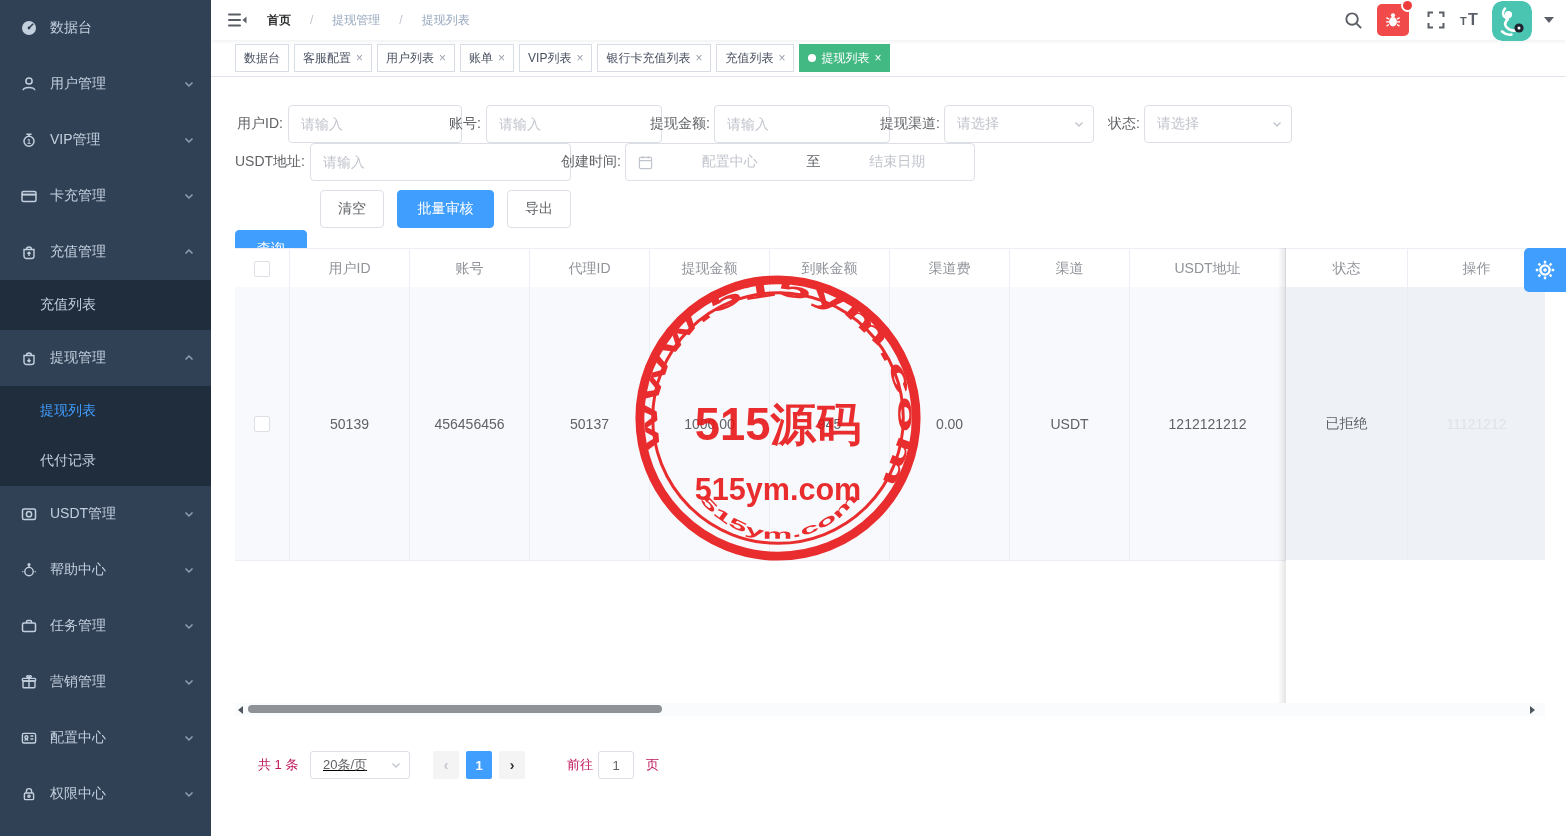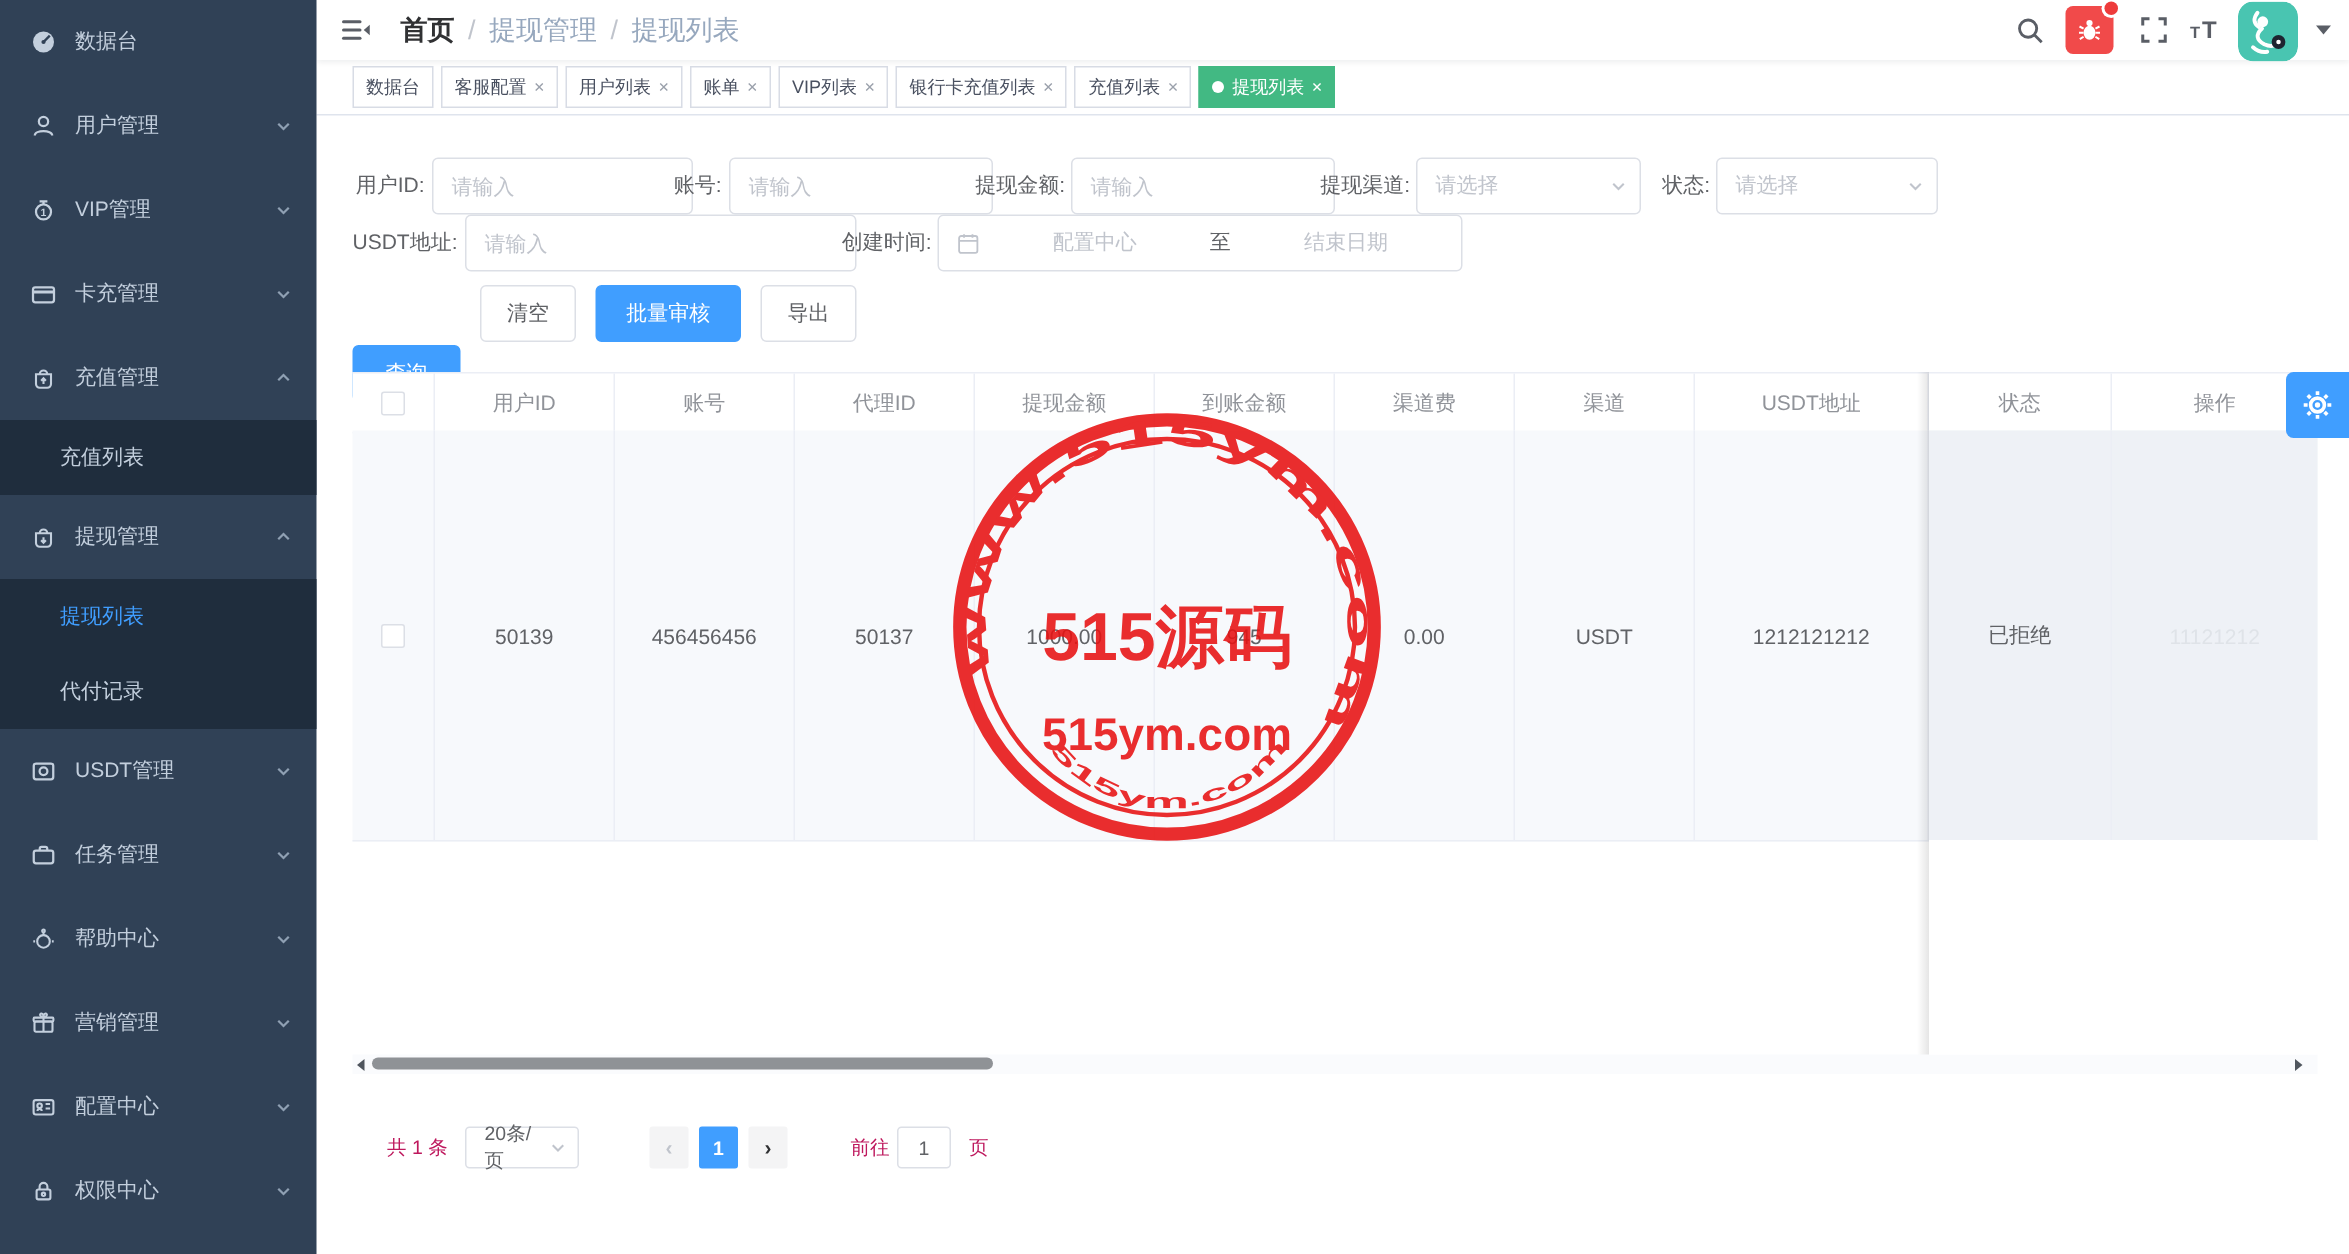--- a/index.html
+++ b/index.html
@@ -9,21 +9,21 @@
   #sidebar{position:absolute;left:0;top:0;width:211px;height:836px;background:#304156;z-index:20;}
   .mi{height:56px;display:flex;align-items:center;padding:0 16px 0 20px;color:#c3cfdd;font-size:14px;cursor:pointer;position:relative;}
   .mi .ic{width:18px;height:18px;margin-right:12px;flex:none;display:flex;align-items:center;}
   .mi .ml{flex:1;white-space:nowrap;}
   .chev{width:12px;height:12px;color:#8fa0b3;flex:none;}
   .chev.up{transform:rotate(180deg);}
   .sub{height:50px;display:flex;align-items:center;background:#1f2d3d;padding-left:40px;color:#c3cfdd;font-size:14px;cursor:pointer;}
   .sub.active{color:#409eff;}
   
   #navbar{position:absolute;left:211px;top:0;right:0;height:40px;background:#fff;box-shadow:0 1px 4px rgba(0,21,41,.08);z-index:15;}
-  .crumb{position:absolute;left:56px;top:0;height:40px;display:flex;align-items:center;font-size:18px;gap:9px;}
+  .crumb{position:absolute;left:56px;top:0;height:40px;display:flex;align-items:center;font-size:12px;gap:19px;}
   .crumb .home{color:#303133;font-weight:700;cursor:pointer;}
   .crumb .sep{color:#c0c4cc;}
   .crumb .lvl{color:#97a8be;}
   .navbtn{position:absolute;top:8px;width:24px;height:24px;display:flex;align-items:center;justify-content:center;cursor:pointer;}
   
   #tagsbar{position:absolute;left:211px;top:40px;right:0;height:36px;background:#fff;border-bottom:1px solid #dfe4ed;display:flex;align-items:center;padding-left:24px;gap:5px;z-index:14;}
   .tag{height:26px;border:1px solid #d8dce5;background:#fff;color:#495060;font-size:12px;display:flex;align-items:center;padding:0 8px;gap:5px;cursor:pointer;white-space:nowrap;}
   .tag .x{font-size:12px;color:#9aa0ab;line-height:1;cursor:pointer;}
   .tag.active{background:#42b983;border-color:#42b983;color:#fff;}
   .tag.active .x{color:#fff;}
@@ -160,40 +160,40 @@
           <circle cx="9" cy="9.2" r="2.6"></circle>
         </svg>
       </span>
     <span class="ml">USDT管理</span>
     <svg class="chev" viewBox="0 0 12 12">
         <path d="M2.5 4.5 L6 8 L9.5 4.5" fill="none" stroke="currentColor" stroke-width="1.5"></path>
       </svg>
   </div>
   <div class="mi">
     <span class="ic">
-        <svg viewBox="0 0 18 18" width="18" height="18" fill="none" stroke="#c3cfdd" stroke-width="1.5">
-          <rect x="2.5" y="6" width="13" height="8.5" rx="1.5"></rect>
-          <path d="M6.5 6 V4.8 a1.2 1.2 0 0 1 1.2 -1.2 h2.6 a1.2 1.2 0 0 1 1.2 1.2 V6"></path>
-        </svg>
-      </span>
-    <span class="ml">任务管理</span>
-    <svg class="chev" viewBox="0 0 12 12">
-        <path d="M2.5 4.5 L6 8 L9.5 4.5" fill="none" stroke="currentColor" stroke-width="1.5"></path>
-      </svg>
-  </div>
-  <div class="mi">
-    <span class="ic">
         <svg viewBox="0 0 18 18" width="18" height="18" fill="none" stroke="#c3cfdd" stroke-width="1.4">
           <circle cx="9" cy="10.6" r="4.2"></circle>
           <path d="M9 6.4 V4.6"></path>
           <circle cx="9" cy="3.6" r="0.9"></circle>
           <path d="M3.4 10.6 H2.2 M15.8 10.6 h-1.2"></path>
         </svg>
       </span>
     <span class="ml">帮助中心</span>
+    <svg class="chev" viewBox="0 0 12 12">
+        <path d="M2.5 4.5 L6 8 L9.5 4.5" fill="none" stroke="currentColor" stroke-width="1.5"></path>
+      </svg>
+  </div>
+  <div class="mi">
+    <span class="ic">
+        <svg viewBox="0 0 18 18" width="18" height="18" fill="none" stroke="#c3cfdd" stroke-width="1.5">
+          <rect x="2.5" y="6" width="13" height="8.5" rx="1.5"></rect>
+          <path d="M6.5 6 V4.8 a1.2 1.2 0 0 1 1.2 -1.2 h2.6 a1.2 1.2 0 0 1 1.2 1.2 V6"></path>
+        </svg>
+      </span>
+    <span class="ml">任务管理</span>
     <svg class="chev" viewBox="0 0 12 12">
         <path d="M2.5 4.5 L6 8 L9.5 4.5" fill="none" stroke="currentColor" stroke-width="1.5"></path>
       </svg>
   </div>
   <div class="mi">
     <span class="ic">
         <svg viewBox="0 0 18 18" width="18" height="18" fill="none" stroke="#c3cfdd" stroke-width="1.4">
           <rect x="3" y="8" width="12" height="6.8" rx="1"></rect>
           <rect x="2.4" y="5.4" width="13.2" height="2.6" rx="0.8"></rect>
           <path d="M9 5.4 V14.8"></path>
@@ -414,21 +414,21 @@
 </div>
 
 <div id="hscroll">
   <div class="scrarrow" style="left:3px;border-right:5px solid #50565e;"></div>
   <div id="hthumb"></div>
   <div class="scrarrow" style="right:10px;border-left:5px solid #50565e;"></div>
 </div>
 
 <div>
   <span class="pgtext" style="left:258px;top:757px;">共 1 条</span>
-  <div class="pgbox" style="left:310px;top:751px;width:76px;">
+  <div class="pgbox" style="left:310px;top:751px;width:100px;text-decoration:underline;">
     <span style="flex:1;padding-left:12px;font-size:13px;color:#606266;">20条/页</span>
     <svg viewBox="0 0 12 12" width="12" height="12" style="margin-right:7px;color:#c0c4cc;">
         <path d="M2.5 4.5 L6 8 L9.5 4.5" fill="none" stroke="currentColor" stroke-width="1.4"></path>
       </svg>
   </div>
   <div class="pgbtn" style="left:433px;top:751px;color:#c0c4cc;">‹</div>
   <div class="pgbtn cur" style="left:466px;top:751px;">1</div>
   <div class="pgbtn" style="left:499px;top:751px;color:#303133;">›</div>
   <span class="pgtext" style="left:567px;top:757px;">前往</span>
   <input class="pginput" style="left: 598px; top: 751px;" value="1">

